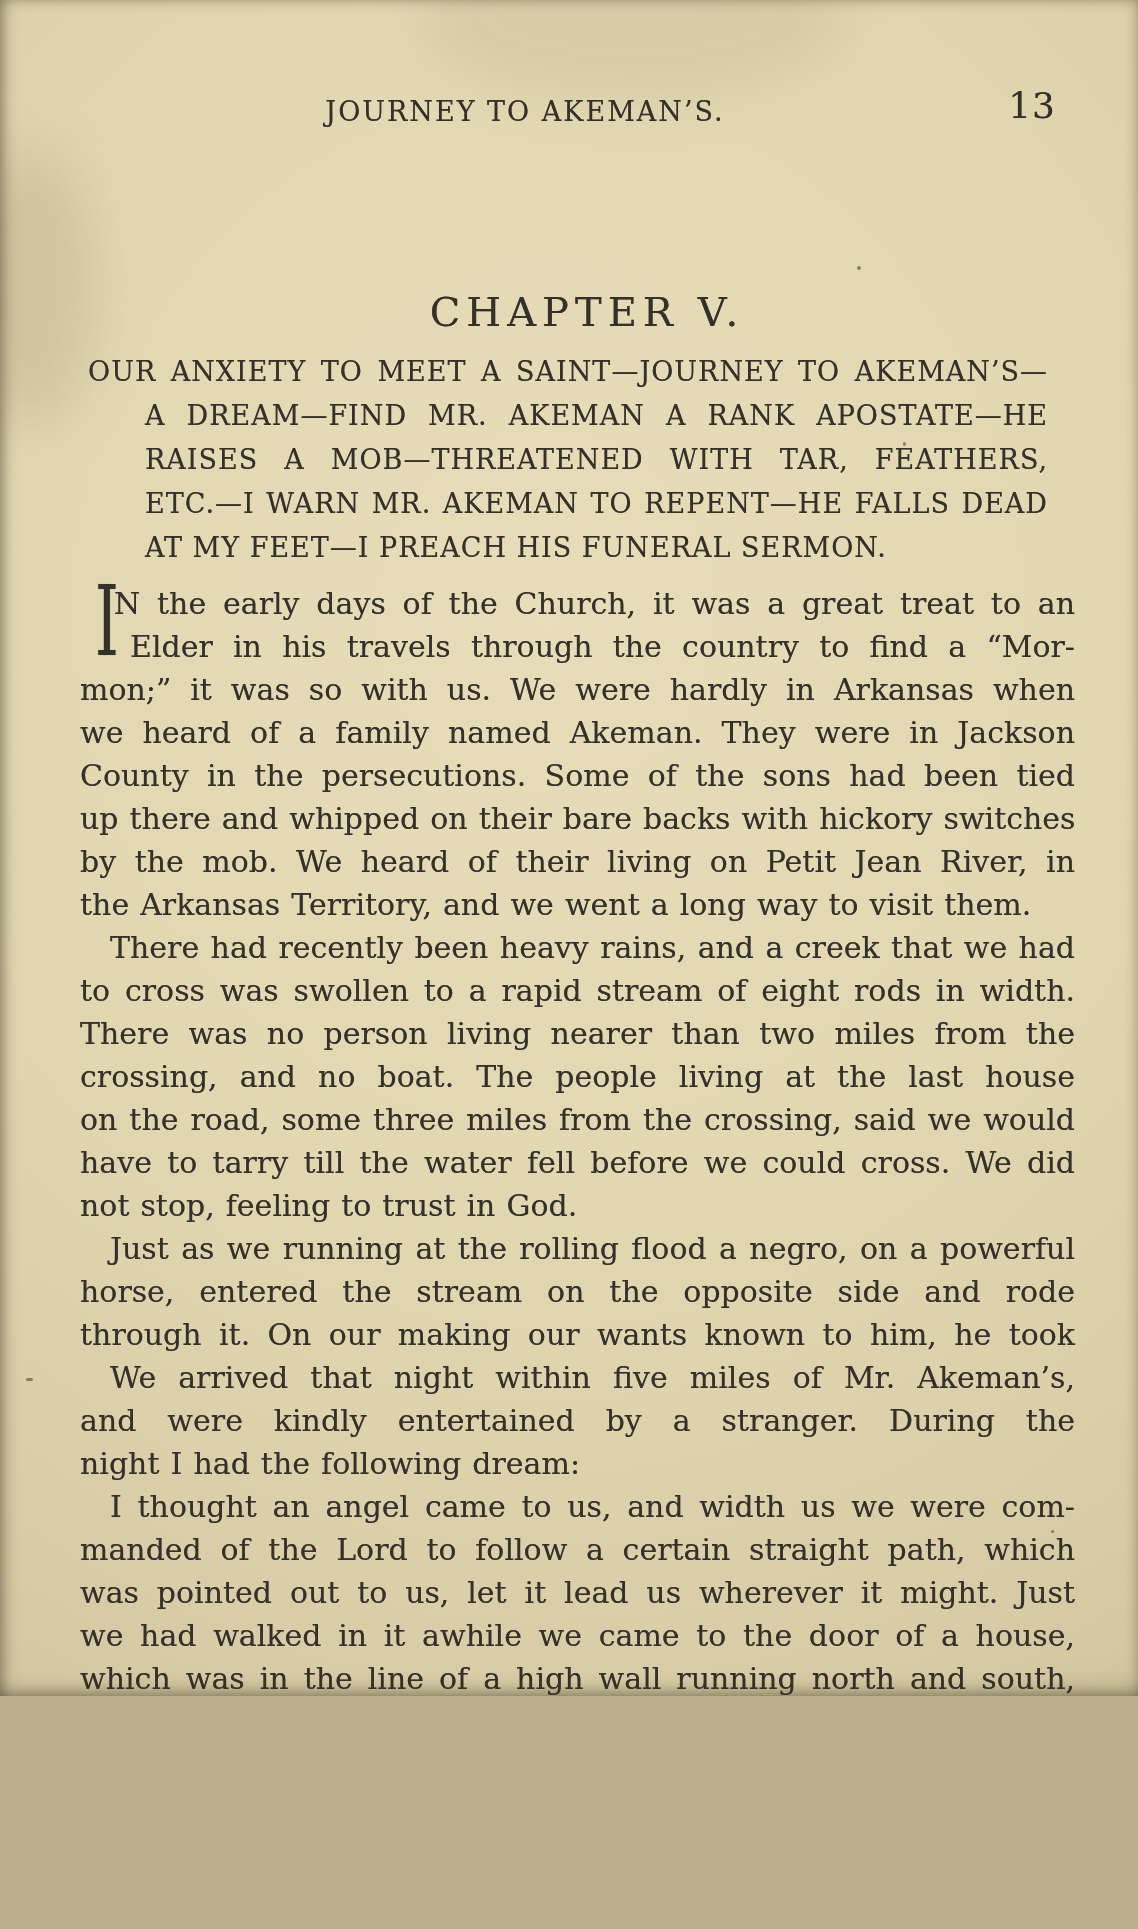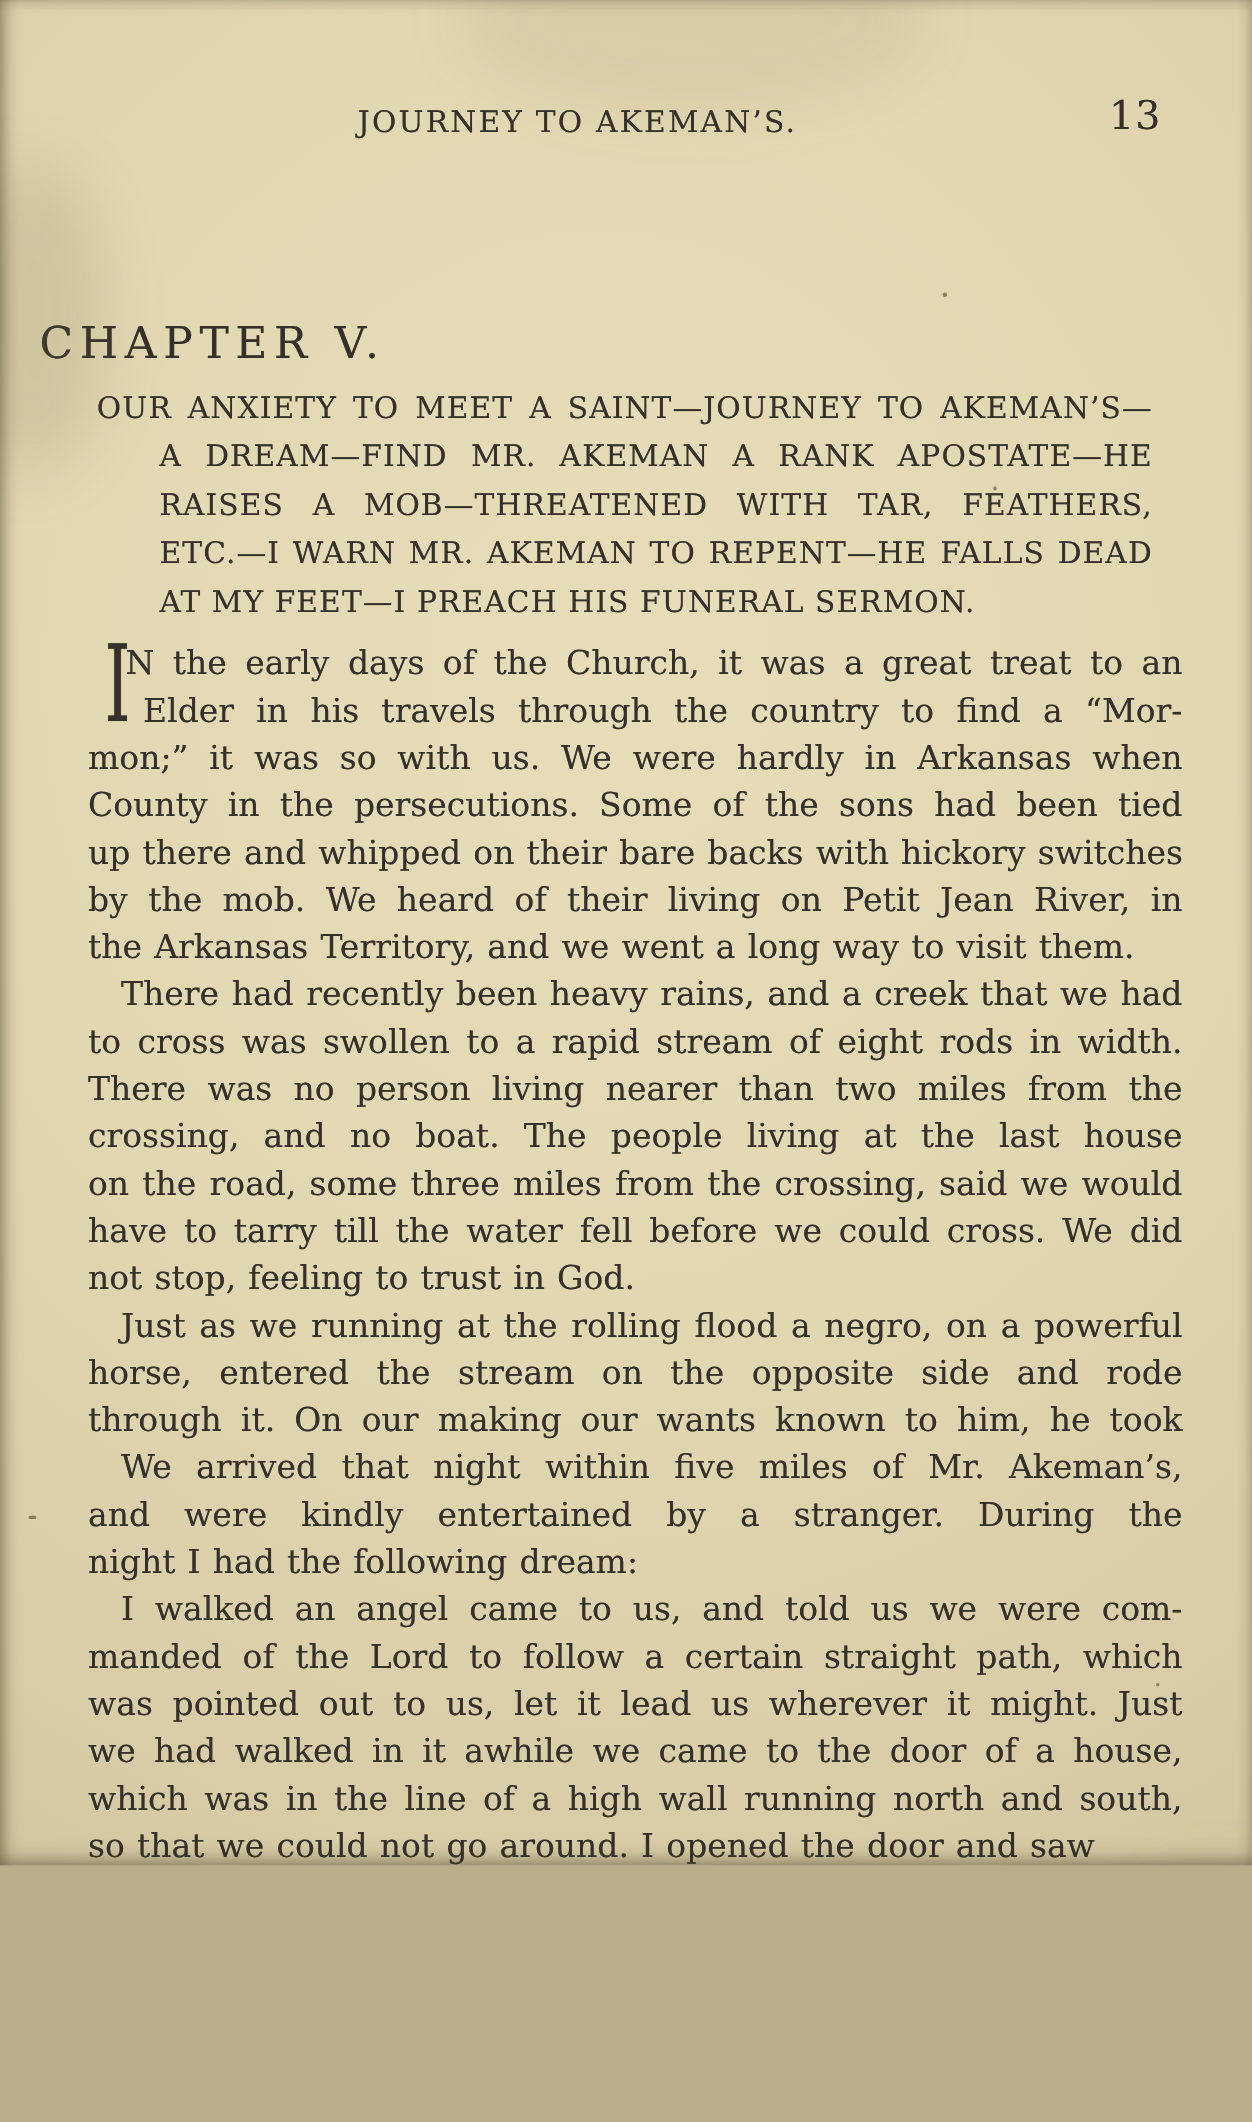--- a/index.html
+++ b/index.html
@@ -69,21 +69,21 @@
     right: 82px;
     font-size: 36px;
     letter-spacing: 1px;
     text-align: center;
   }
 
   .chapter {
     margin-top: 160px;
     height: 48px;
     line-height: 48px;
-    text-align: left;
+    text-align: center;
     font-size: 40px;
     letter-spacing: 6px;
     white-space: nowrap;
     padding-left: 36px;
   }
 
   .summary {
     margin: 14px 90px 0 88px;
     font-size: 27px;
     letter-spacing: 1px;
@@ -150,38 +150,39 @@
       <div class="line cont">RAISES A MOB—THREATENED WITH TAR, FEATHERS,</div>
       <div class="line cont">ETC.—I WARN MR. AKEMAN TO REPENT—HE FALLS DEAD</div>
       <div class="line cont nojust">AT MY FEET—I PREACH HIS FUNERAL SERMON.</div>
     </div>
 
   <div class="body-text">
     <span class="dropcap">I</span>
   <div class="line dc0">N the early days of the Church, it was a great treat to an</div>
       <div class="line dc1">Elder in his travels through the country to find a “Mor-</div>
       <div class="line">mon;” it was so with us.  We were hardly in Arkansas when</div>
+      <div class="line">we heard of a family named Akeman.  They were in Jackson</div>
       <div class="line">County in the persecutions.  Some of the sons had been tied</div>
       <div class="line">up there and whipped on their bare backs with hickory switches</div>
       <div class="line">by the mob.  We heard of their living on Petit Jean River, in</div>
       <div class="line nojust">the Arkansas Territory, and we went a long way to visit them.</div>
       <div class="line indent">There had recently been heavy rains, and a creek that we had</div>
       <div class="line">to cross was swollen to a rapid stream of eight rods in width.</div>
       <div class="line">There was no person living nearer than two miles from the</div>
       <div class="line">crossing, and no boat.  The people living at the last house</div>
       <div class="line">on the road, some three miles from the crossing, said we would</div>
       <div class="line">have to tarry till the water fell before we could cross.  We did</div>
       <div class="line nojust">not stop, feeling to trust in God.</div>
       <div class="line indent">Just as we running at the rolling flood a negro, on a powerful</div>
       <div class="line">horse, entered the stream on the opposite side and rode</div>
       <div class="line">through it.  On our making our wants known to him, he took</div>
       <div class="line indent">We arrived that night within five miles of Mr. Akeman’s,</div>
       <div class="line">and were kindly entertained by a stranger.  During the</div>
       <div class="line nojust">night I had the following dream:</div>
-      <div class="line indent">I walked an angel came to us, and told us we were com-</div>
+      <div class="line indent">I thought an angel came to us, and width us we were com-</div>
       <div class="line">manded of the Lord to follow a certain straight path, which</div>
       <div class="line">was pointed out to us, let it lead us wherever it might.  Just</div>
       <div class="line">we had walked in it awhile we came to the door of a house,</div>
       <div class="line">which was in the line of a high wall running north and south,</div>
       <div class="line nojust">so that we could not go around.  I opened the door and saw</div>
     </div>
 
   <div class="speck" style="left:857px; top:266px; width:4px; height:4px;"></div>
   <div class="speck" style="left:903px; top:442px; width:3px; height:4px;"></div>
   <div class="speck" style="left:26px; top:1378px; width:7px; height:3px; border-radius:2px;"></div>

